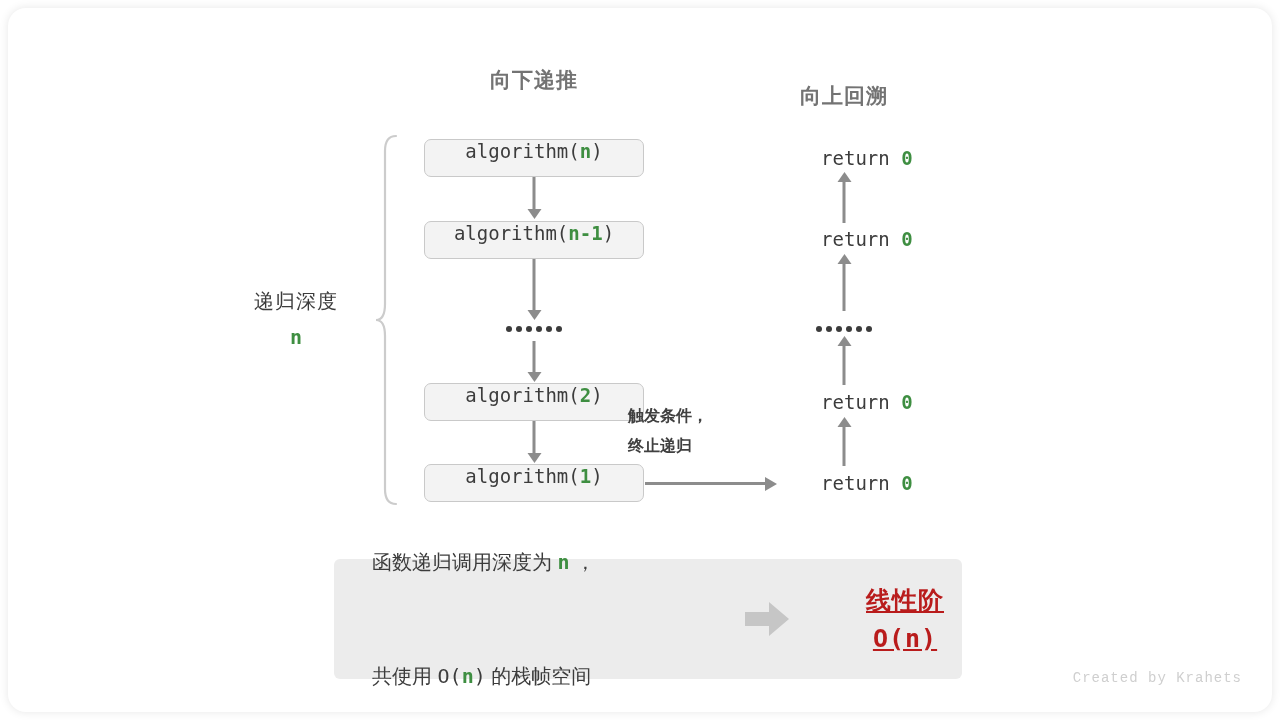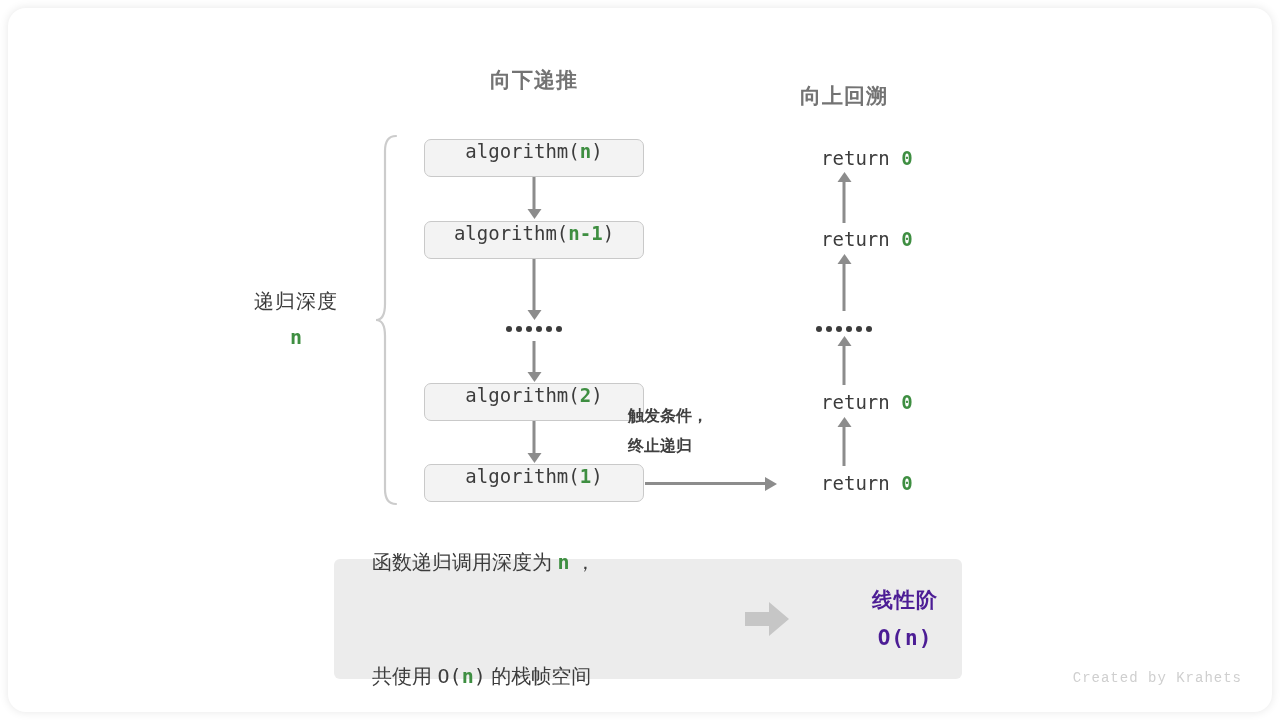--- a/index.html
+++ b/index.html
@@ -230,24 +230,25 @@
   }
   #summary-right .sr-title {
     display: block;
     font-size: 21px;
     font-weight: bold;
     color: #3c3c3c;
     letter-spacing: 1px;
   }
   #summary-right .sr-value {
     display: block;
-    font-size: 21px;
-    font-weight: bold;
-    color: #4c1d95;
-    letter-spacing: 1px;
+    font-size: 25px;
+    font-weight: bold;
+    color: #b91c1c;
+    letter-spacing: 1px;
+    text-decoration: underline;
   }
   #summary-right .sr-value .mono {
     font-family: "DejaVu Sans Mono", "Liberation Mono", monospace;
   }
 
   
   #credit {
     position: absolute;
     right: 30px;
     bottom: 26px;

